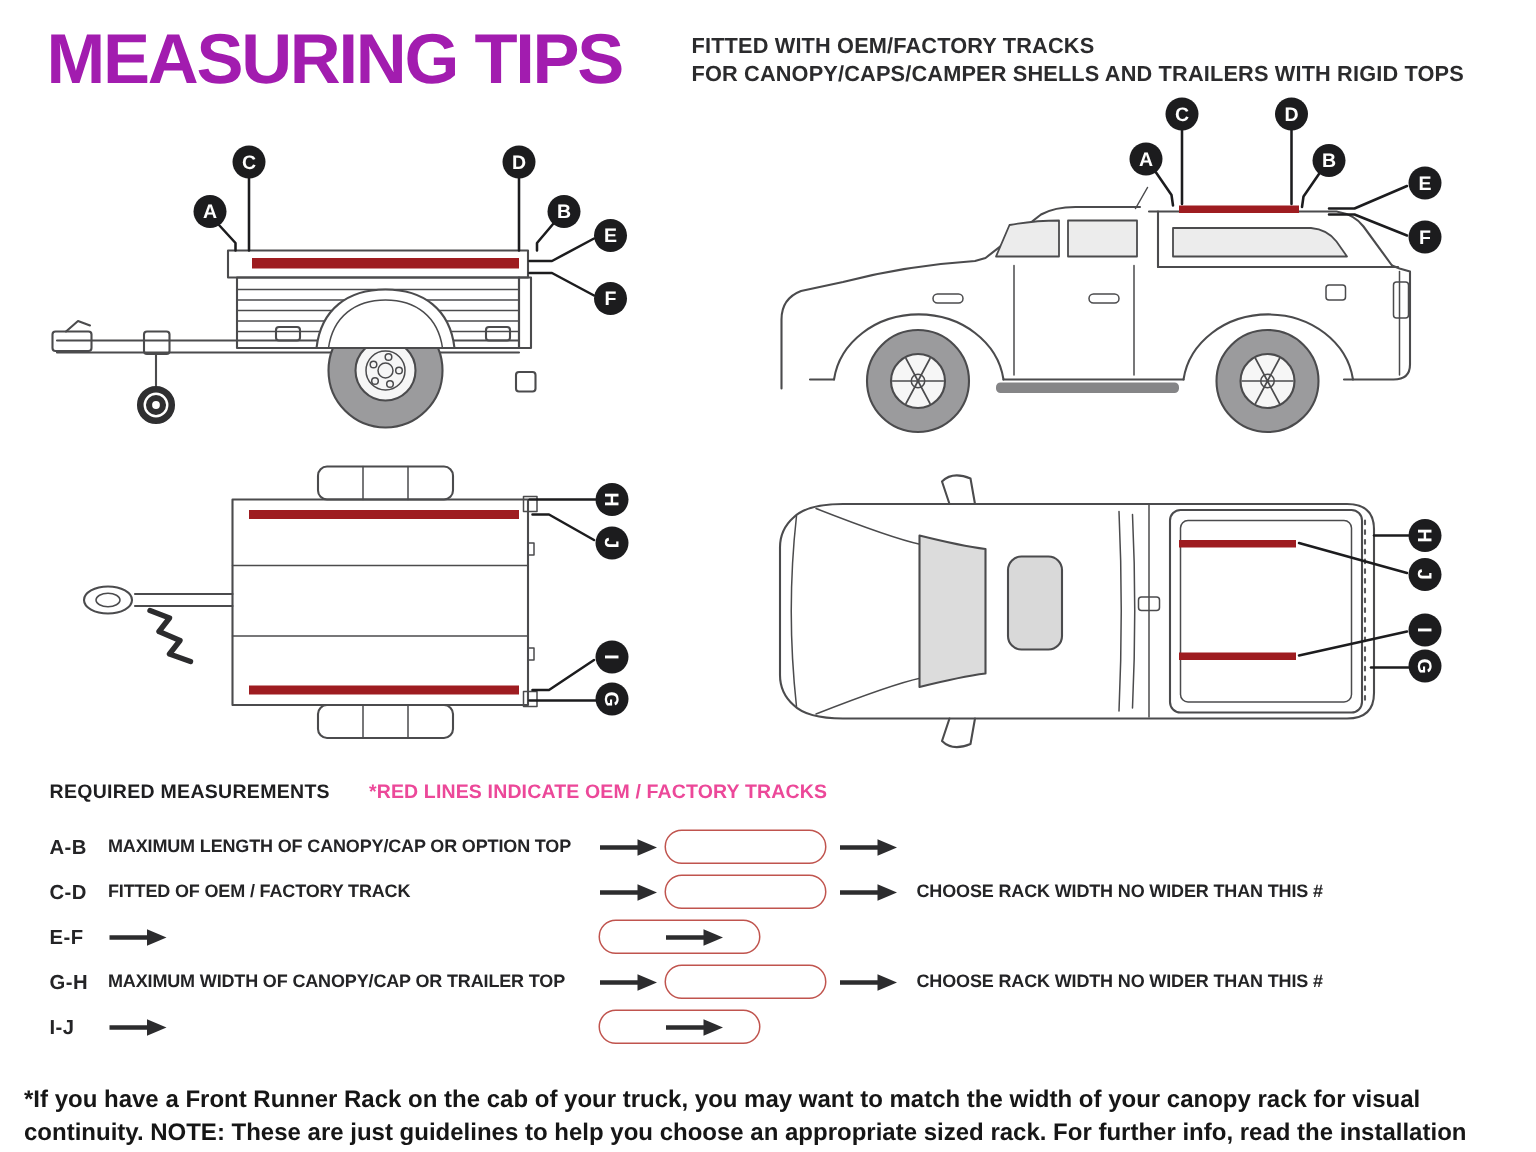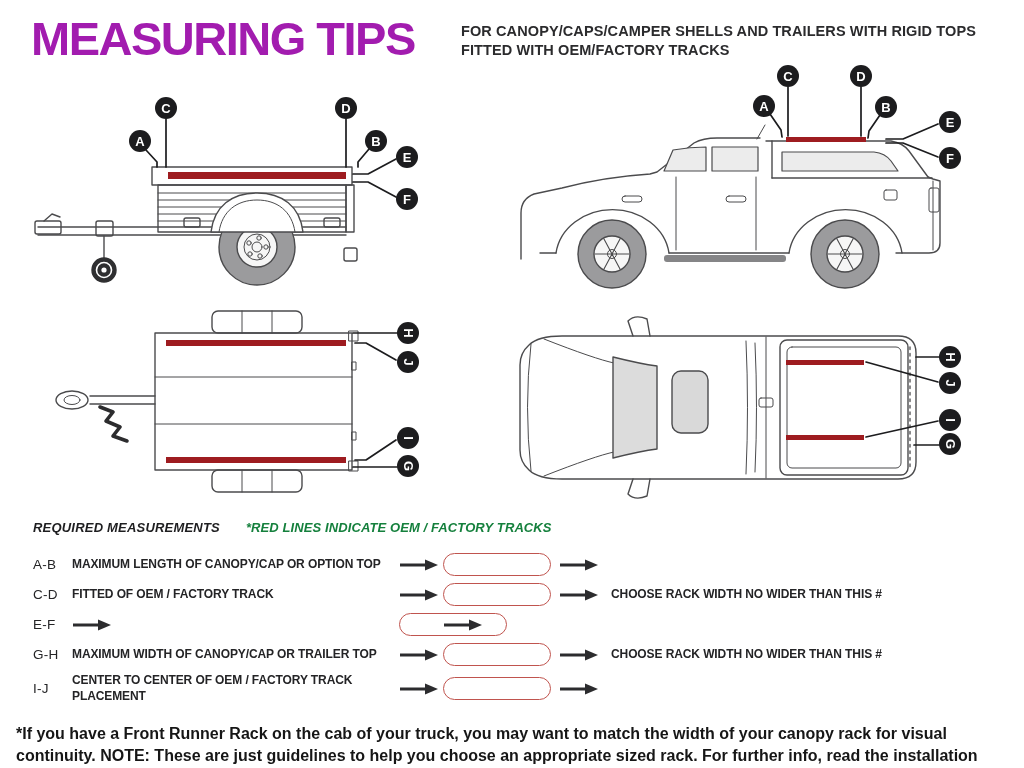--- a/index.html
+++ b/index.html
@@ -29,43 +29,43 @@
   .art .thin{stroke-width:1;}
   .art .trk{fill:#9e1c20;stroke:none;}
   .art .ldr{stroke:#1c1c1e;stroke-width:1.7;fill:none;}
   .art .lblc{fill:#1c1c1e;stroke:none;}
   .art .lbl-t{fill:#ffffff;stroke:none;font:bold 13px "Liberation Sans",sans-serif;text-anchor:middle;}
   .art .chain{stroke:#2c2c2e;stroke-width:3.6;}
   .art .ladder{stroke:#58585a;}
   .art .solid{fill:#858587;stroke:none;}
 
   
-  #legend{left:33px;top:520px;display:flex;gap:26px;font-size:13px;font-weight:bold;font-style:italic;}
+  #legend{left:33px;top:520px;display:flex;gap:26px;font-size:13px;font-weight:bold;}
   #legend .req{color:#1e1e20;letter-spacing:.2px;}
-  #legend .rednote{color:#15803d;letter-spacing:.1px;}
+  #legend .rednote{color:#ec4899;letter-spacing:.1px;}
 
   
   #mtable{left:33px;top:553px;width:980px;}
   .m-row{display:grid;grid-template-columns:39px 327px 44px 116px 52px 1fr;align-items:center;margin-bottom:7px;}
-  .m-key{font-size:13.5px;font-weight:normal;letter-spacing:.3px;color:#242426;}
+  .m-key{font-size:13.5px;font-weight:bold;letter-spacing:.3px;color:#242426;}
   .m-desc{font-size:12px;font-weight:bold;letter-spacing:-.1px;line-height:1.3;padding-right:6px;color:#242426;}
   .m-pill{width:106px;height:21px;border:1.6px solid #c0544e;border-radius:12px;background:#fff;}
   .m-result{font-size:12px;font-weight:bold;letter-spacing:-.1px;line-height:1.32;max-width:420px;color:#242426;}
   .m-arrow svg{display:block;}
 
   
   #footnote{left:16px;top:723px;width:994px;font-size:16px;font-weight:bold;color:#161616;line-height:1.4;}
 </style>
 </head>
 <body>
 
 <div class="abs" id="title">MEASURING TIPS</div>
 <div class="abs" id="subtitle">
+  <div>FITTED WITH OEM/FACTORY TRACKS</div>
   <div>FOR CANOPY/CAPS/CAMPER SHELLS AND TRAILERS WITH RIGID TOPS</div>
-  <div>FITTED WITH OEM/FACTORY TRACKS</div>
 </div>
 
 <svg class="abs art" id="diagram-canvas" width="1024" height="520" viewBox="0 0 1024 520">
 
   <g>
 
     <g>
       <path d="M38,227 H346 M38,235 H346"></path>
       <rect x="35" y="221" width="26" height="13" rx="2"></rect>
       <path d="M44,221 l8,-7 l8,3"></path>
@@ -387,21 +387,20 @@
         <svg width="40" height="14" viewBox="0 0 40 14">
           <line x1="1" y1="7" x2="27" y2="7" stroke="#2c2c2e" stroke-width="3"></line>
           <polygon points="26,1.5 39,7 26,12.5" fill="#2c2c2e"></polygon>
         </svg>
       </div>
     <div class="m-result">CHOOSE RACK WIDTH NO WIDER THAN THIS #</div>
   </div>
 
   <div class="m-row">
     <div class="m-key">I-J</div>
-    <div class="m-desc">CENTER TO CENTER OF OEM / FACTORY TRACK PLACEMENT</div>
     <div class="m-arrow">
         <svg width="40" height="14" viewBox="0 0 40 14">
           <line x1="1" y1="7" x2="27" y2="7" stroke="#2c2c2e" stroke-width="3"></line>
           <polygon points="26,1.5 39,7 26,12.5" fill="#2c2c2e"></polygon>
         </svg>
       </div>
     <div>
         <div class="m-pill"></div>
       </div>
     <div class="m-arrow">

